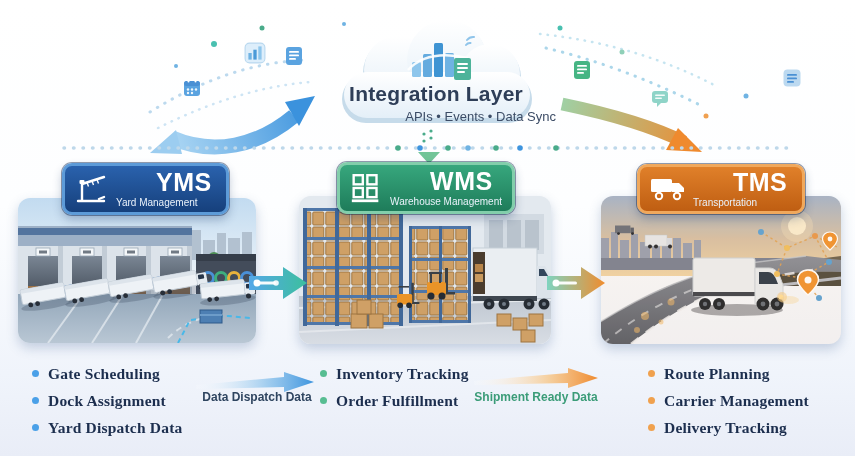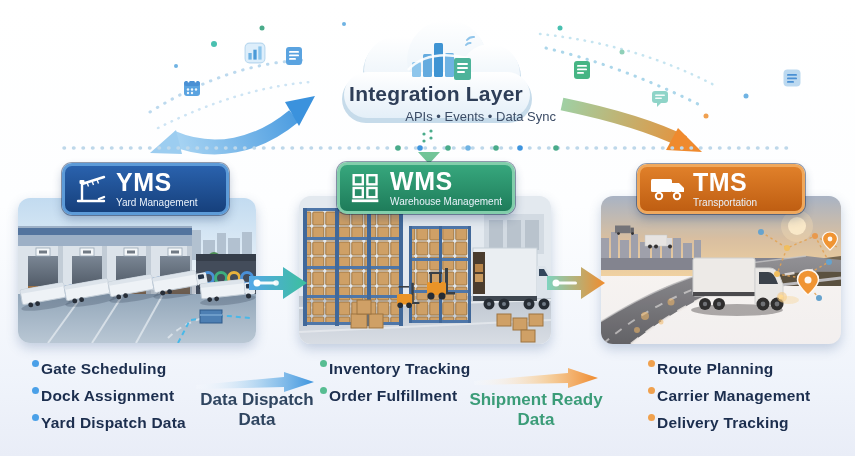--- a/index.html
+++ b/index.html
@@ -26,33 +26,33 @@
   .badge{position:absolute;z-index:4;display:flex;align-items:center;gap:9px;
     padding:4px 10px;border-radius:10px;box-sizing:border-box;
     box-shadow:0 0 0 1px rgba(15,35,75,.45),0 5px 10px rgba(30,60,110,.3);}
   .badge-yms{left:62px;top:163px;width:167px;height:52px;
     background:linear-gradient(180deg,#2a62ad,#16407c);border:3px solid #5d9bd8;}
   .badge-wms{left:337px;top:162px;width:178px;height:52px;
     background:linear-gradient(180deg,#37a77d,#1e7c5a);border:3px solid #82ceab;}
   .badge-tms{left:637px;top:164px;width:168px;height:50px;
     background:linear-gradient(180deg,#e0802a,#bf5e12);border:3px solid #f0a85c;gap:7px;}
   .badge .txt{display:flex;flex-direction:column;line-height:1;}
-  .badge .abbr{font-size:25px;font-weight:800;color:#ffffff;letter-spacing:.5px;}
+  .badge .abbr{font-size:25px;font-weight:800;color:#ffffff;letter-spacing:.5px;margin-left:40px;}
   .badge .bname{font-size:10px;color:#eaf2fb;margin-top:3px;white-space:nowrap;}
   
   .panel-arrow{position:absolute;z-index:5;}
   
   .features{position:absolute;z-index:4;list-style:none;margin:0;padding:0;}
-  .features li{display:flex;gap:2px;height:27px;
-    font-size:15.5px;font-weight:600;color:#1c2e4e;letter-spacing:.2px;}
+  .features li{display:flex;align-items:center;gap:9px;height:27px;
+    font-size:15.5px;font-weight:600;color:#1c2e4e;letter-spacing:.2px;font-family:Liberation Serif, serif;}
   .dot{width:7px;height:7px;border-radius:50%;flex:0 0 auto;}
   .dot-yms{background:#4aa0e8;} .dot-wms{background:#57bd92;} .dot-tms{background:#f0a14e;}
   
   .flow-arrow{position:absolute;z-index:3;}
-  .flow-label{position:absolute;z-index:4;font-size:17px;font-weight:600;text-align:center;}
+  .flow-label{position:absolute;z-index:4;font-size:12px;font-weight:600;text-align:center;}
   .flow-label-1{left:194px;top:390px;width:126px;color:#2f4560;}
   .flow-label-2{left:466px;top:390px;width:140px;color:#3b9c78;}
 </style>
 </head>
 <body>
 
 <div class="stage">
 
   <svg class="deco" width="855" height="456" viewBox="0 0 855 456">
     <defs>

